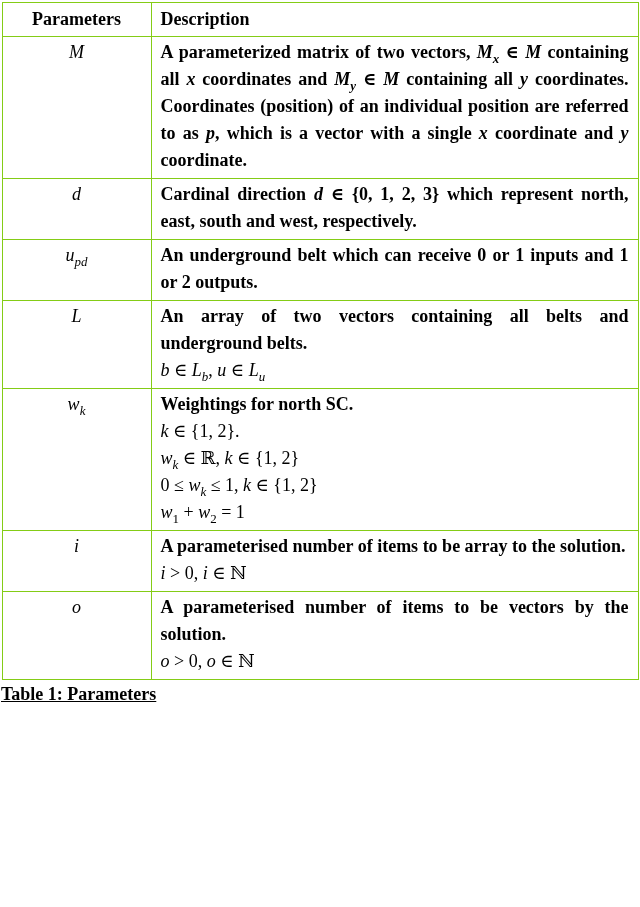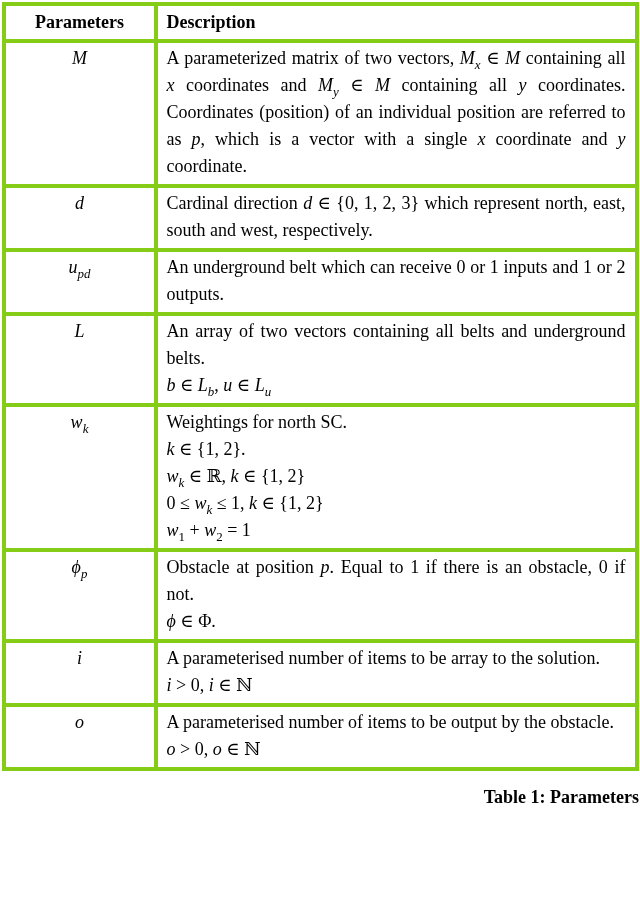--- a/index.html
+++ b/index.html
@@ -18,21 +18,21 @@
     padding: 2px 1px 0 1px;
   }
   table.params {
     border-collapse: collapse;
     width: 637px;
     margin: 0 auto;
     border: 1.5px solid #000;
   }
   table.params th,
   table.params td {
-    border: 4px solid #84cc16;
+    border: 1px solid #84cc16;
     font-size: 18px;
     line-height: 1.5;
     vertical-align: top;
     padding: 2px 9px 4px 9px;
   }
   table.params th {
     font-weight: bold;
     padding-top: 3px;
     padding-bottom: 3px;
   }
@@ -46,36 +46,38 @@
   }
   td.param {
     text-align: center;
     width: 130px;
   }
   td.desc {
     text-align: left;
   }
   td.desc .desc-text {
     text-align: justify;
+    font-weight: bold;
   }
   td.desc .desc-formula {
     text-align: left;
   }
   i, .param i {
     font-style: italic;
   }
   sub {
     font-size: 0.72em;
     line-height: 0;
   }
   .caption {
-    margin-top: 16px;
-    text-align: right;
+    margin-top: 4px;
+    text-align: left;
     font-weight: bold;
     font-size: 18px;
+    text-decoration: underline;
   }
 </style>
 </head>
 <body>
 
 <div class="page">
   <table class="params">
     <thead>
       <tr>
         <th class="param-header">Parameters</th>
@@ -112,36 +114,29 @@
           <td class="param"><i>w<sub>k</sub></i></td>
           <td class="desc">
             <div class="desc-text">Weightings for north SC.</div>
             <div class="desc-formula"><i>k</i> ∈ {1, 2}.</div>
             <div class="desc-formula"><i>w<sub>k</sub></i> ∈ ℝ,  <i>k</i> ∈ {1, 2}</div>
             <div class="desc-formula">0 ≤ <i>w<sub>k</sub></i> ≤ 1, <i>k</i> ∈ {1, 2}</div>
             <div class="desc-formula"><i>w</i><sub>1</sub> + <i>w</i><sub>2</sub> = 1</div>
           </td>
         </tr>
         <tr>
-          <td class="param"><i>ϕ<sub>p</sub></i></td>
-          <td class="desc">
-            <div class="desc-text">Obstacle at position <i>p</i>. Equal to 1 if there is an obstacle, 0 if not.</div>
-            <div class="desc-formula"><i>ϕ</i> ∈ Φ.</div>
-          </td>
-        </tr>
-        <tr>
           <td class="param"><i>i</i></td>
           <td class="desc">
             <div class="desc-text">A parameterised number of items to be array to the solution.</div>
             <div class="desc-formula"><i>i</i> &gt; 0, <i>i</i> ∈ ℕ</div>
           </td>
         </tr>
         <tr>
           <td class="param"><i>o</i></td>
           <td class="desc">
-            <div class="desc-text">A parameterised number of items to be output by the obstacle.</div>
+            <div class="desc-text">A parameterised number of items to be vectors by the solution.</div>
             <div class="desc-formula"><i>o</i> &gt; 0, <i>o</i> ∈ ℕ</div>
           </td>
         </tr>
       </tbody>
   </table>
   <div class="caption">Table 1: Parameters</div>
 </div>
 
 </body></html>

